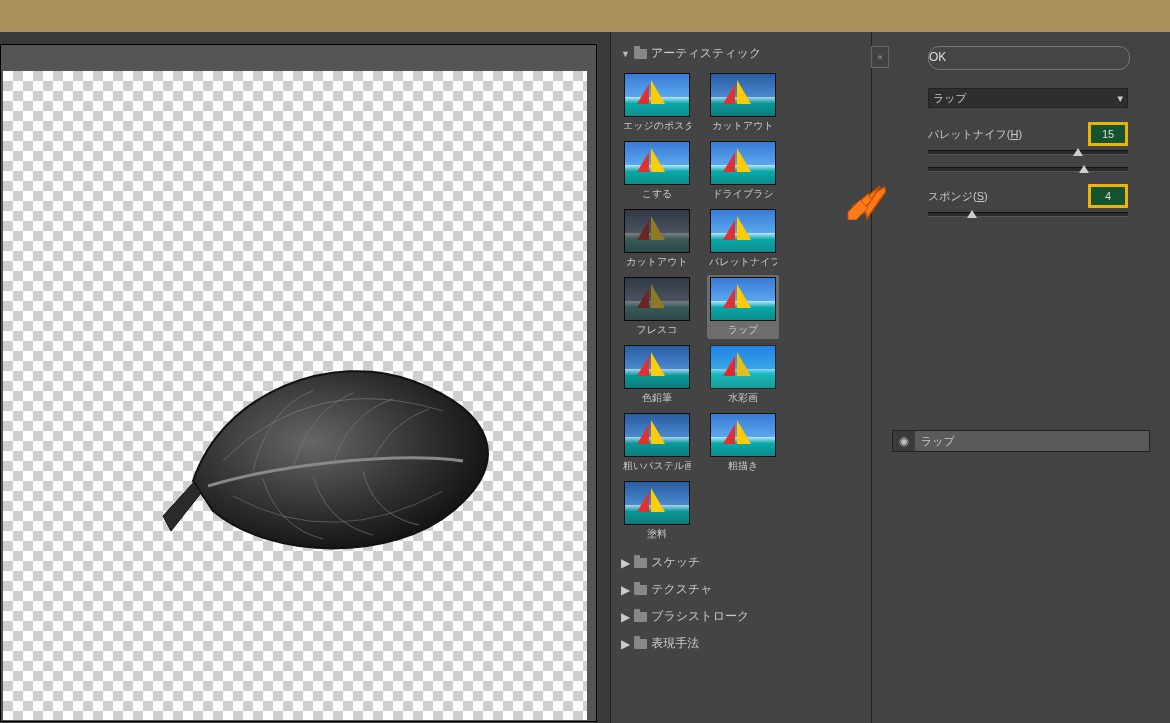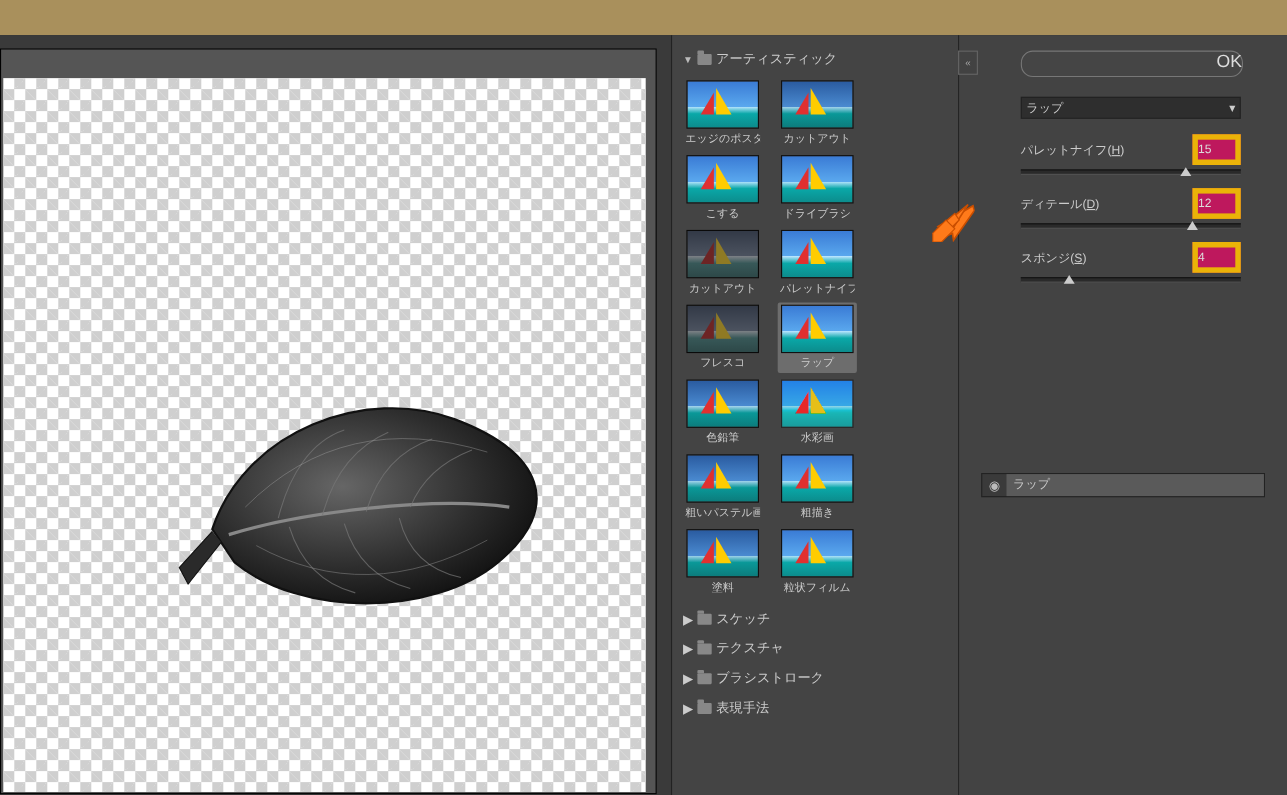--- a/index.html
+++ b/index.html
@@ -27,27 +27,27 @@
   .folder-icon:before{content:"";position:absolute;top:-3px;left:0;width:6px;height:3px;background:#888;border-radius:1px 1px 0 0}
   .thumbs{display:flex;flex-wrap:wrap;gap:4px 14px;padding:6px 10px 6px 10px}
   .thumb{width:68px;text-align:center;cursor:pointer;padding:2px;border-radius:2px}
   .thumb.selected{background:#6d6d6d}
   .thumb .img{width:66px;height:44px;border:1px solid #111;box-sizing:border-box;display:block;margin:0 auto}
   .thumb .lbl{display:block;margin-top:2px;font-size:10px;white-space:nowrap;overflow:hidden}
   .cat-collapsed{padding:5px 10px;display:flex;align-items:center;gap:4px;cursor:pointer;font-size:12px}
   
   .controls{flex:1;height:691px;background:#434343;position:relative;padding:14px 20px 0 20px;box-sizing:border-box}
   .collapse-tab{position:absolute;left:-1px;top:14px;width:16px;height:20px;border:1px solid #666;background:#424242;display:flex;align-items:center;justify-content:center;font-size:9px;color:#aaa;cursor:pointer}
-  .btn{display:block;width:200px;height:22px;border:1px solid #777;border-radius:11px;background:#454545;color:#ddd;font-size:16px;text-align:right;line-height:20px;margin:0 0 8px 36px;cursor:pointer}
+  .btn{display:block;width:200px;height:22px;border:1px solid #777;border-radius:11px;background:#454545;color:#ddd;font-size:12px;text-align:left;line-height:20px;margin:0 0 8px 36px;cursor:pointer}
   .select{width:200px;height:20px;margin:18px 0 14px 36px;border:1px solid #222;background:#2e2e2e;color:#ccc;font-size:11px;padding:0 4px;box-sizing:border-box;display:flex;align-items:center;justify-content:space-between;cursor:pointer}
   .slider-row{margin:0 0 12px 36px;width:200px}
   .slider-top{display:flex;justify-content:space-between;align-items:center;margin-bottom:4px}
   .slider-label{font-size:11px;color:#ccc}
   .slider-label u{text-decoration:underline}
-  .slider-val{width:34px;height:18px;background:#be185d;border:5px solid #eab308;color:#ddd;font-size:11px;line-height:18px}
+  .slider-val{width:34px;height:18px;background:#14532d;border:3px solid #eab308;color:#ddd;font-size:11px;text-align:center;line-height:18px}
   .slider-track{position:relative;width:100%;height:3px;background:#2a2a2a;border-top:1px solid #111;border-bottom:1px solid #555}
   .slider-knob{position:absolute;top:-3px;width:0;height:0;border-left:5px solid transparent;border-right:5px solid transparent;border-bottom:8px solid #ccc;transform:translateX(-5px)}
   .layers{position:absolute;left:20px;right:20px;top:398px;height:20px;display:flex;align-items:center;background:#3a3a3a;border:1px solid #222}
   .layers .eye{width:22px;text-align:center;font-size:12px;color:#bbb}
   .layers .name{flex:1;background:#5a5a5a;height:100%;line-height:20px;padding-left:6px;font-size:11px}
   
   .arrow{position:absolute;left:846px;top:180px;width:40px;height:40px;pointer-events:none}
   
   .sky{background:linear-gradient(#3a7bd5 0%,#5aa8ee 55%,#b8e4ff 55%,#0aa8a8 70%,#0c8c8c 100%)}
   .sky2{background:linear-gradient(#2a5ba0 0%,#4a8ad0 55%,#a8d4ef 55%,#0a9898 70%,#0c7c7c 100%)}
@@ -151,24 +151,20 @@
           <span class="lbl">粗いパステル画</span>
         </div>
       <div class="thumb">
           <span class="img sky sail"></span>
           <span class="lbl">粗描き</span>
         </div>
       <div class="thumb">
           <span class="img sky2 sail"></span>
           <span class="lbl">塗料</span>
         </div>
-      <div class="thumb">
-          <span class="img sky sail"></span>
-          <span class="lbl">粒状フィルム</span>
-        </div>
     </div>
     <div class="cat-collapsed">
         <span class="tri">▶</span>
         <span class="folder-icon"></span>
         <span>スケッチ</span>
       </div>
     <div class="cat-collapsed">
         <span class="tri">▶</span>
         <span class="folder-icon"></span>
         <span>テクスチャ</span>
@@ -199,24 +195,20 @@
       <div class="slider-top">
         <span class="slider-label"><span>パレットナイフ(</span><u>H</u><span>)</span></span>
         <span class="slider-val">15</span>
       </div>
       <div class="slider-track">
           <span class="slider-knob" style="left:75%"></span>
         </div>
     </div>
 
     <div class="slider-row">
-      <div class="slider-top">
-        <span class="slider-label"><span>ディテール(</span><u>D</u><span>)</span></span>
-        <span class="slider-val">12</span>
-      </div>
       <div class="slider-track">
           <span class="slider-knob" style="left:78%"></span>
         </div>
     </div>
 
     <div class="slider-row">
       <div class="slider-top">
         <span class="slider-label"><span>スポンジ(</span><u>S</u><span>)</span></span>
         <span class="slider-val">4</span>
       </div>

